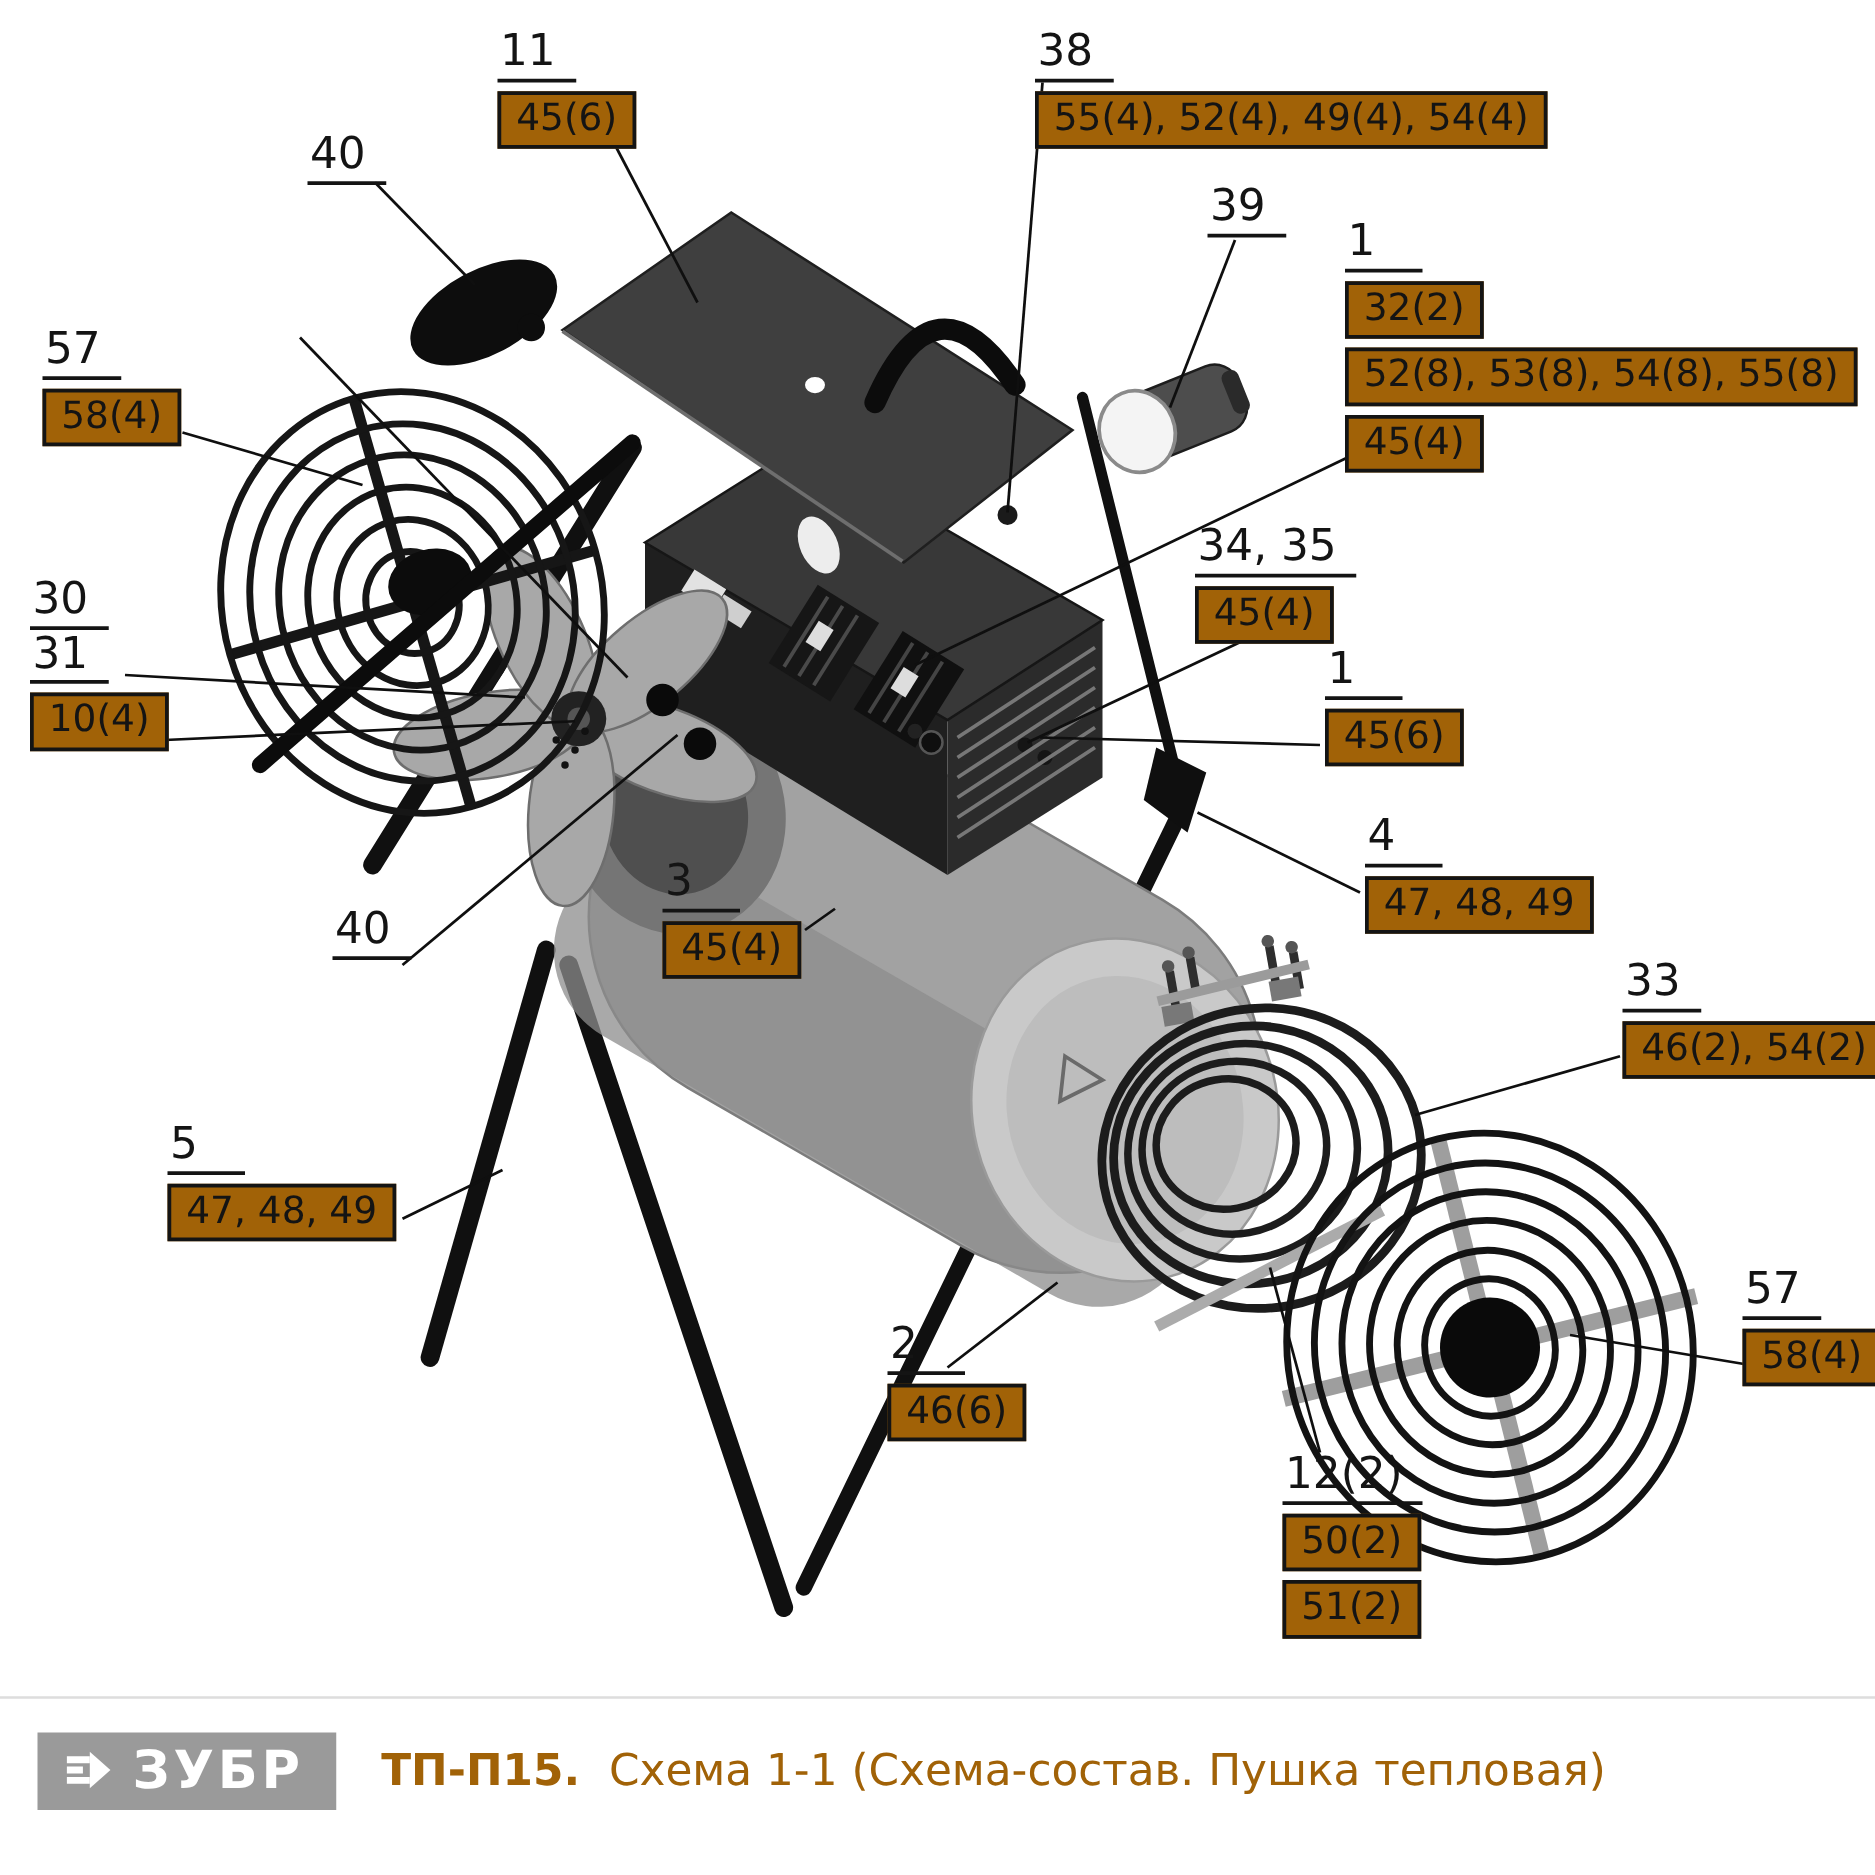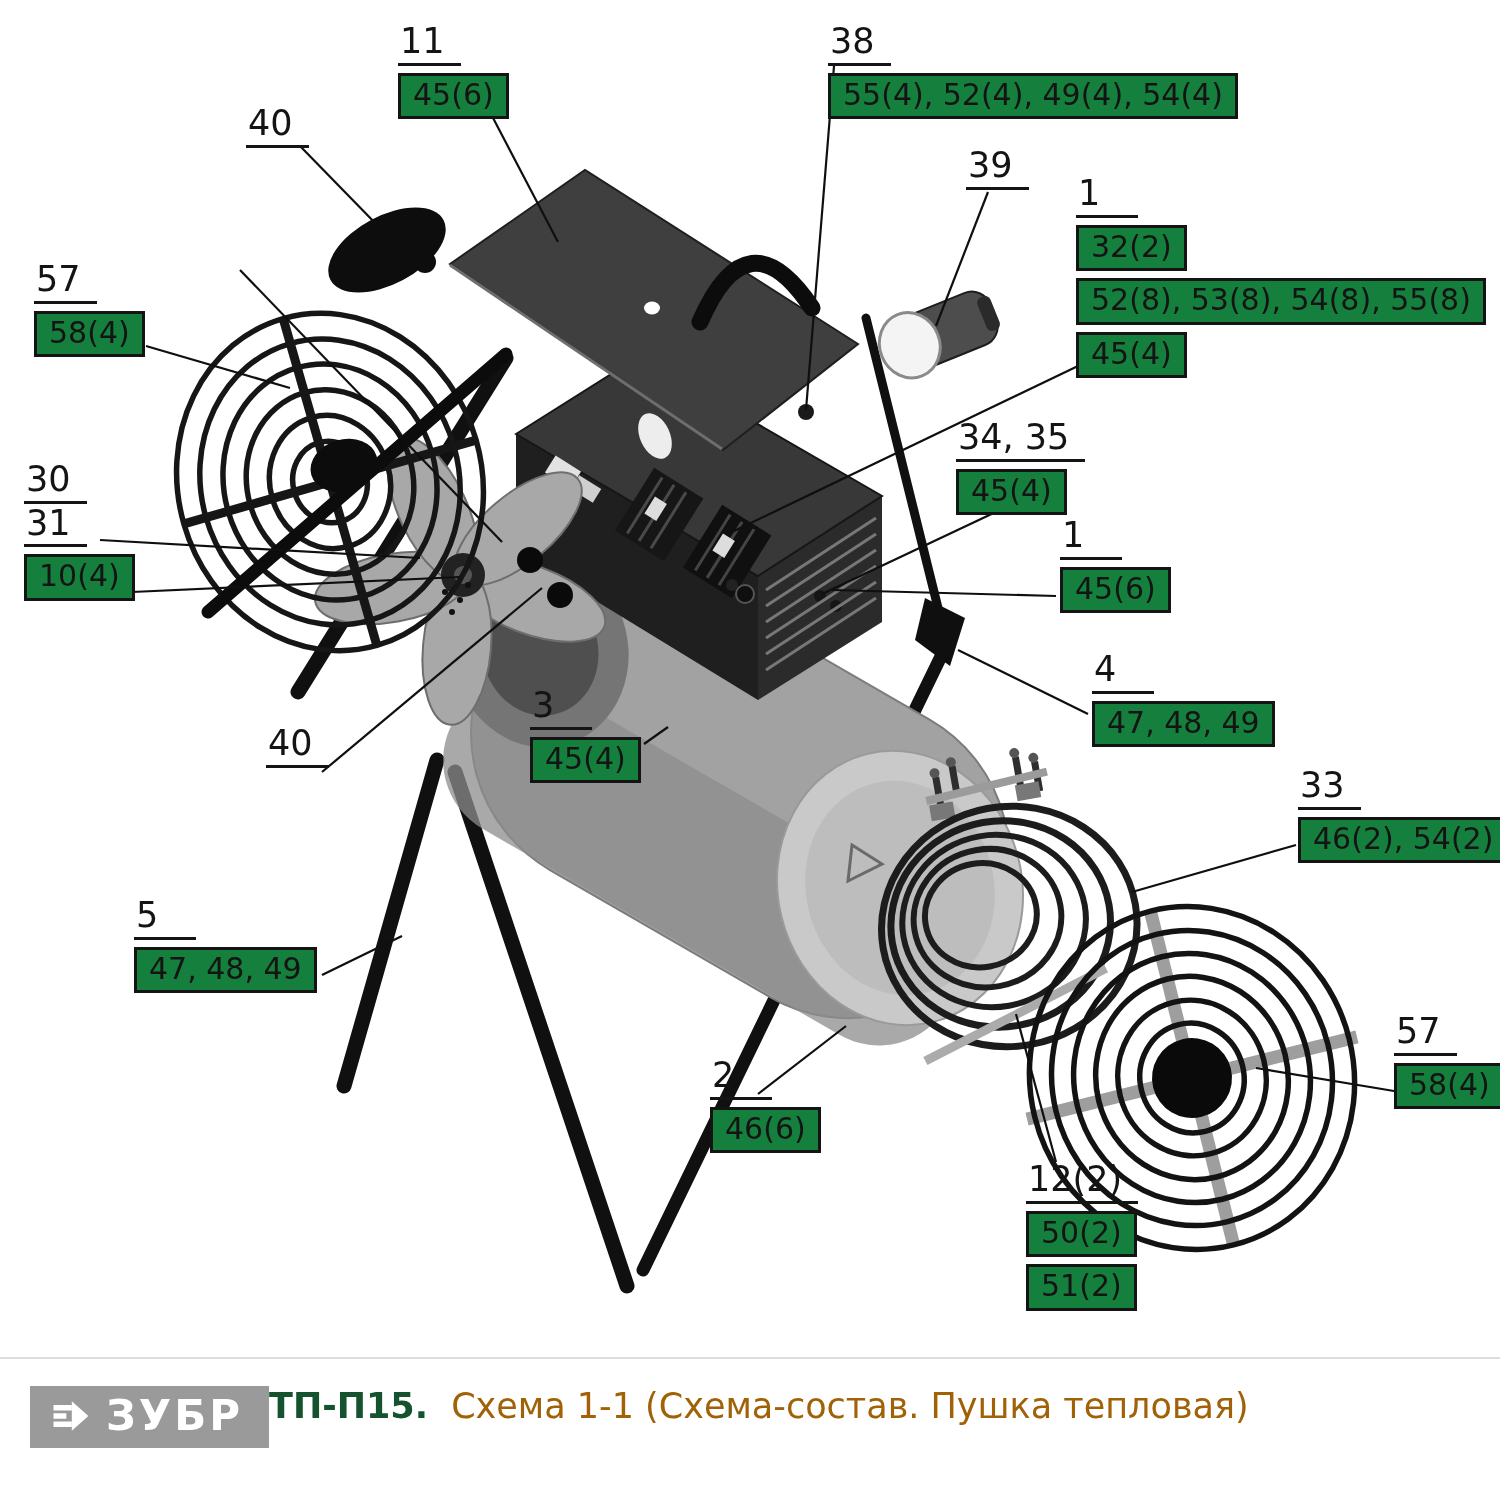--- a/index.html
+++ b/index.html
@@ -3,27 +3,27 @@
 <meta charset="utf-8">
 <style>
   html,body{margin:0;padding:0;background:#fff}
   #app{position:relative;width:1500px;height:1500px;background:#ffffff;overflow:hidden;
        font-family:"DejaVu Sans","Liberation Sans",sans-serif}
   #art{position:absolute;left:0;top:0;z-index:1}
   .callout{position:absolute;z-index:5;color:#141414}
   .co-num{font-size:35px;line-height:1.1;width:max-content;min-width:44px;
           padding:0 16px 2px 2px;border-bottom:3px solid #141414;font-weight:500}
   .co-box{font-size:30px;line-height:1.15;width:max-content;margin-top:7px;
-          padding:2px 12px 4px;border:3px solid #141414;background:#15803d;white-space:nowrap}
+          padding:2px 12px 4px;border:3px solid #141414;background:#a16207;white-space:nowrap}
   .sep{position:absolute;left:0;right:0;top:1357px;height:2px;background:#dddddd;z-index:2}
-  .footer{position:absolute;left:30px;top:1386px;display:flex;align-items:flex-start;z-index:5}
+  .footer{position:absolute;left:30px;top:1386px;display:flex;align-items:center;gap:36px;z-index:5}
   .logo{display:flex;align-items:center;gap:14px;background:#9a9a9a;padding:8px 26px 10px 18px}
   .logo-text{color:#ffffff;font-weight:bold;font-size:42px;letter-spacing:3px;line-height:1}
   .footer-title{font-size:35px;white-space:nowrap}
-  .model{font-weight:bold;color:#14532d}
+  .model{font-weight:bold;color:#a16207}
   .subtitle{color:#a16207;margin-left:12px}
 </style>
 </head>
 <body>
 
 <div id="app">
 
   <svg id="art" width="1500" height="1500" viewBox="0 0 1500 1500">
 
     <g stroke="#101010" stroke-linecap="round">

